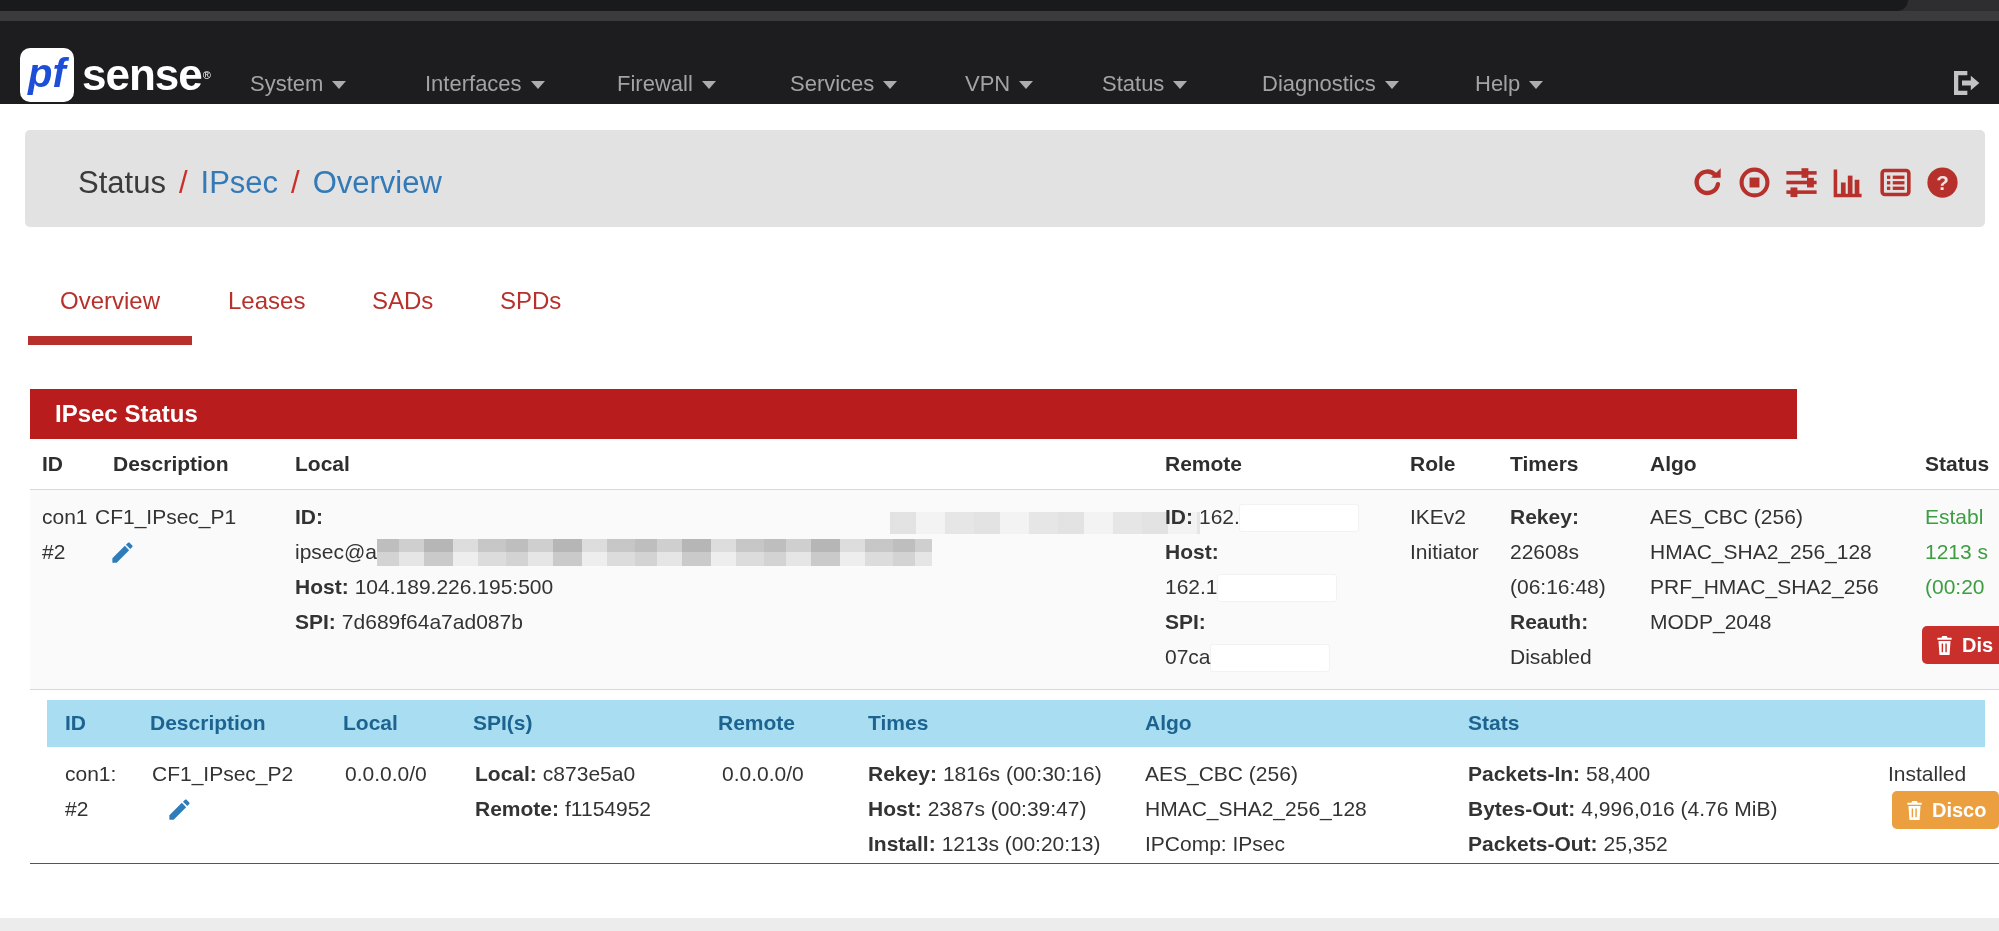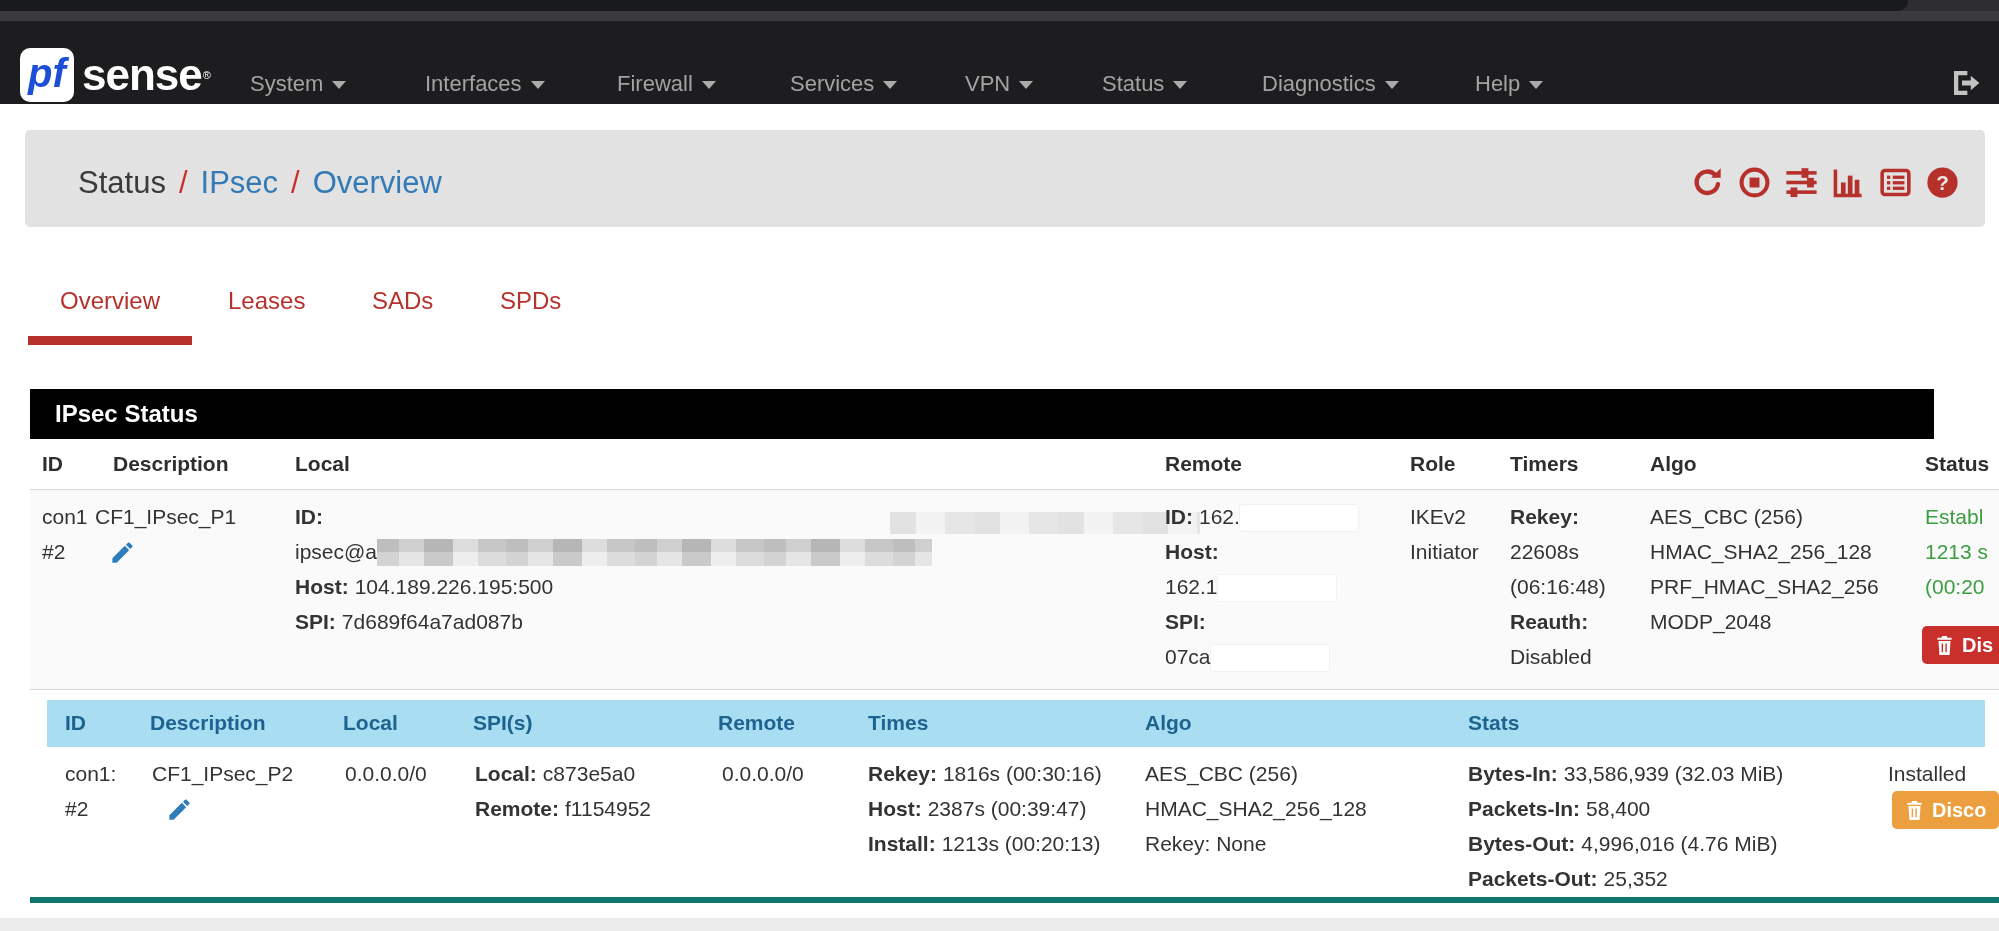--- a/index.html
+++ b/index.html
@@ -35,21 +35,21 @@
   .crumb a{color:var(--link-blue);text-decoration:none;cursor:pointer}
   .crumb-icons{position:absolute;right:26px;top:0;height:97px;display:flex;align-items:center;gap:14px;padding-top:8px}
   .crumb-icons .ic{width:33px;height:33px;cursor:pointer}
 
   
   .tabs .tab{position:absolute;top:287px;font-size:24px;color:var(--accent-red);cursor:pointer}
   .tab-underline{position:absolute;left:28px;top:336px;width:164px;height:9px;background:var(--accent-red)}
 
   
   .panel{position:absolute;left:30px;top:389px;width:1969px;height:529px;background:#fff;overflow:hidden}
-  .p-header{position:absolute;left:0;top:0;width:1904px;height:50px;background:#000000}
+  .p-header{position:absolute;left:0;top:0;width:1767px;height:50px;background:#b91c1c}
   .p-header span{position:absolute;left:25px;top:11px;font-size:24px;font-weight:bold;color:#fff}
   .hdr-row{position:absolute;left:0;top:50px;width:1969px;height:51px;border-bottom:1px solid #d8d8d8;background:#fff}
   .hdr-row .h{position:absolute;top:13px;font-size:21px;font-weight:bold;color:#2e2e2e;white-space:nowrap}
 
   .row1{position:absolute;left:0;top:101px;width:1969px;height:200px;background:#fafafa;border-bottom:1px solid #d8d8d8}
   .cell{position:absolute;top:9px;font-size:21px;line-height:35px;white-space:nowrap}
   .b{font-weight:bold;margin-right:6px}
   .pencil{width:27px;height:27px;margin-top:5px;margin-left:14px;cursor:pointer}
 
   .mosaic{display:inline-block;width:555px;height:27px;vertical-align:-7px;background-color:#dcdcdc;
@@ -62,21 +62,21 @@
 
   .status-green{color:var(--green)}
   .btn{position:absolute;display:flex;align-items:center;gap:8px;height:38px;padding:0 13px;border:none;border-radius:5px;color:#fff;font-size:20px;font-weight:bold;font-family:inherit;cursor:pointer;white-space:nowrap}
   .btn svg{width:19px;height:21px;flex:0 0 auto}
   .btn-danger{background:var(--danger)}
   .btn-warning{background:var(--warning)}
 
   
   .bluehdr{position:absolute;left:17px;top:311px;width:1938px;height:47px;background:var(--info-bg)}
   .bluehdr .h{position:absolute;top:11px;font-size:21px;font-weight:bold;color:var(--info-text);white-space:nowrap}
-  .row2{position:absolute;left:0;top:358px;width:1969px;height:156px;background:#fff;border-bottom:6px solid #0f766e}
+  .row2{position:absolute;left:0;top:358px;width:1969px;height:117px;background:#fff;border-bottom:1px solid #0f766e}
   .row2 .cell{top:9px}
 
   .bottom-strip{position:absolute;left:0;top:918px;width:1999px;height:13px;background:#ececec}
 </style>
 </head>
 <body>
 
 <div class="strip1">
     <div class="winshape"></div>
   </div>
@@ -292,24 +292,23 @@
       <div>0.0.0.0/0</div>
     </div>
     <div class="cell" style="left:838px">
       <div><span class="b">Rekey:</span><span>1816s (00:30:16)</span></div>
       <div><span class="b">Host:</span><span>2387s (00:39:47)</span></div>
       <div><span class="b">Install:</span><span>1213s (00:20:13)</span></div>
     </div>
     <div class="cell" style="left:1115px">
       <div>AES_CBC (256)</div>
       <div>HMAC_SHA2_256_128</div>
-      <div>Rekey: None</div>
+      <div>IPComp: IPsec</div>
     </div>
     <div class="cell" style="left:1438px">
-      <div><span class="b">Bytes-In:</span><span>33,586,939 (32.03 MiB)</span></div>
       <div><span class="b">Packets-In:</span><span>58,400</span></div>
       <div><span class="b">Bytes-Out:</span><span>4,996,016 (4.76 MiB)</span></div>
       <div><span class="b">Packets-Out:</span><span>25,352</span></div>
     </div>
     <div class="cell" style="left:1858px">
       <div>Installed</div>
     </div>
     <button class="btn btn-warning" style="left:1862px;top:44px">
       <svg viewBox="0 0 24 26">
           <path fill="#fff" d="M9.2 1h5.6l1.1 2.2H21v2.6H3V3.2h5.1L9.2 1zM4.4 7.4h15.2L18.4 25H5.6L4.4 7.4zm4 3v11h1.8v-11H8.4zm4.7 0v11h1.8v-11h-1.8z"></path>

